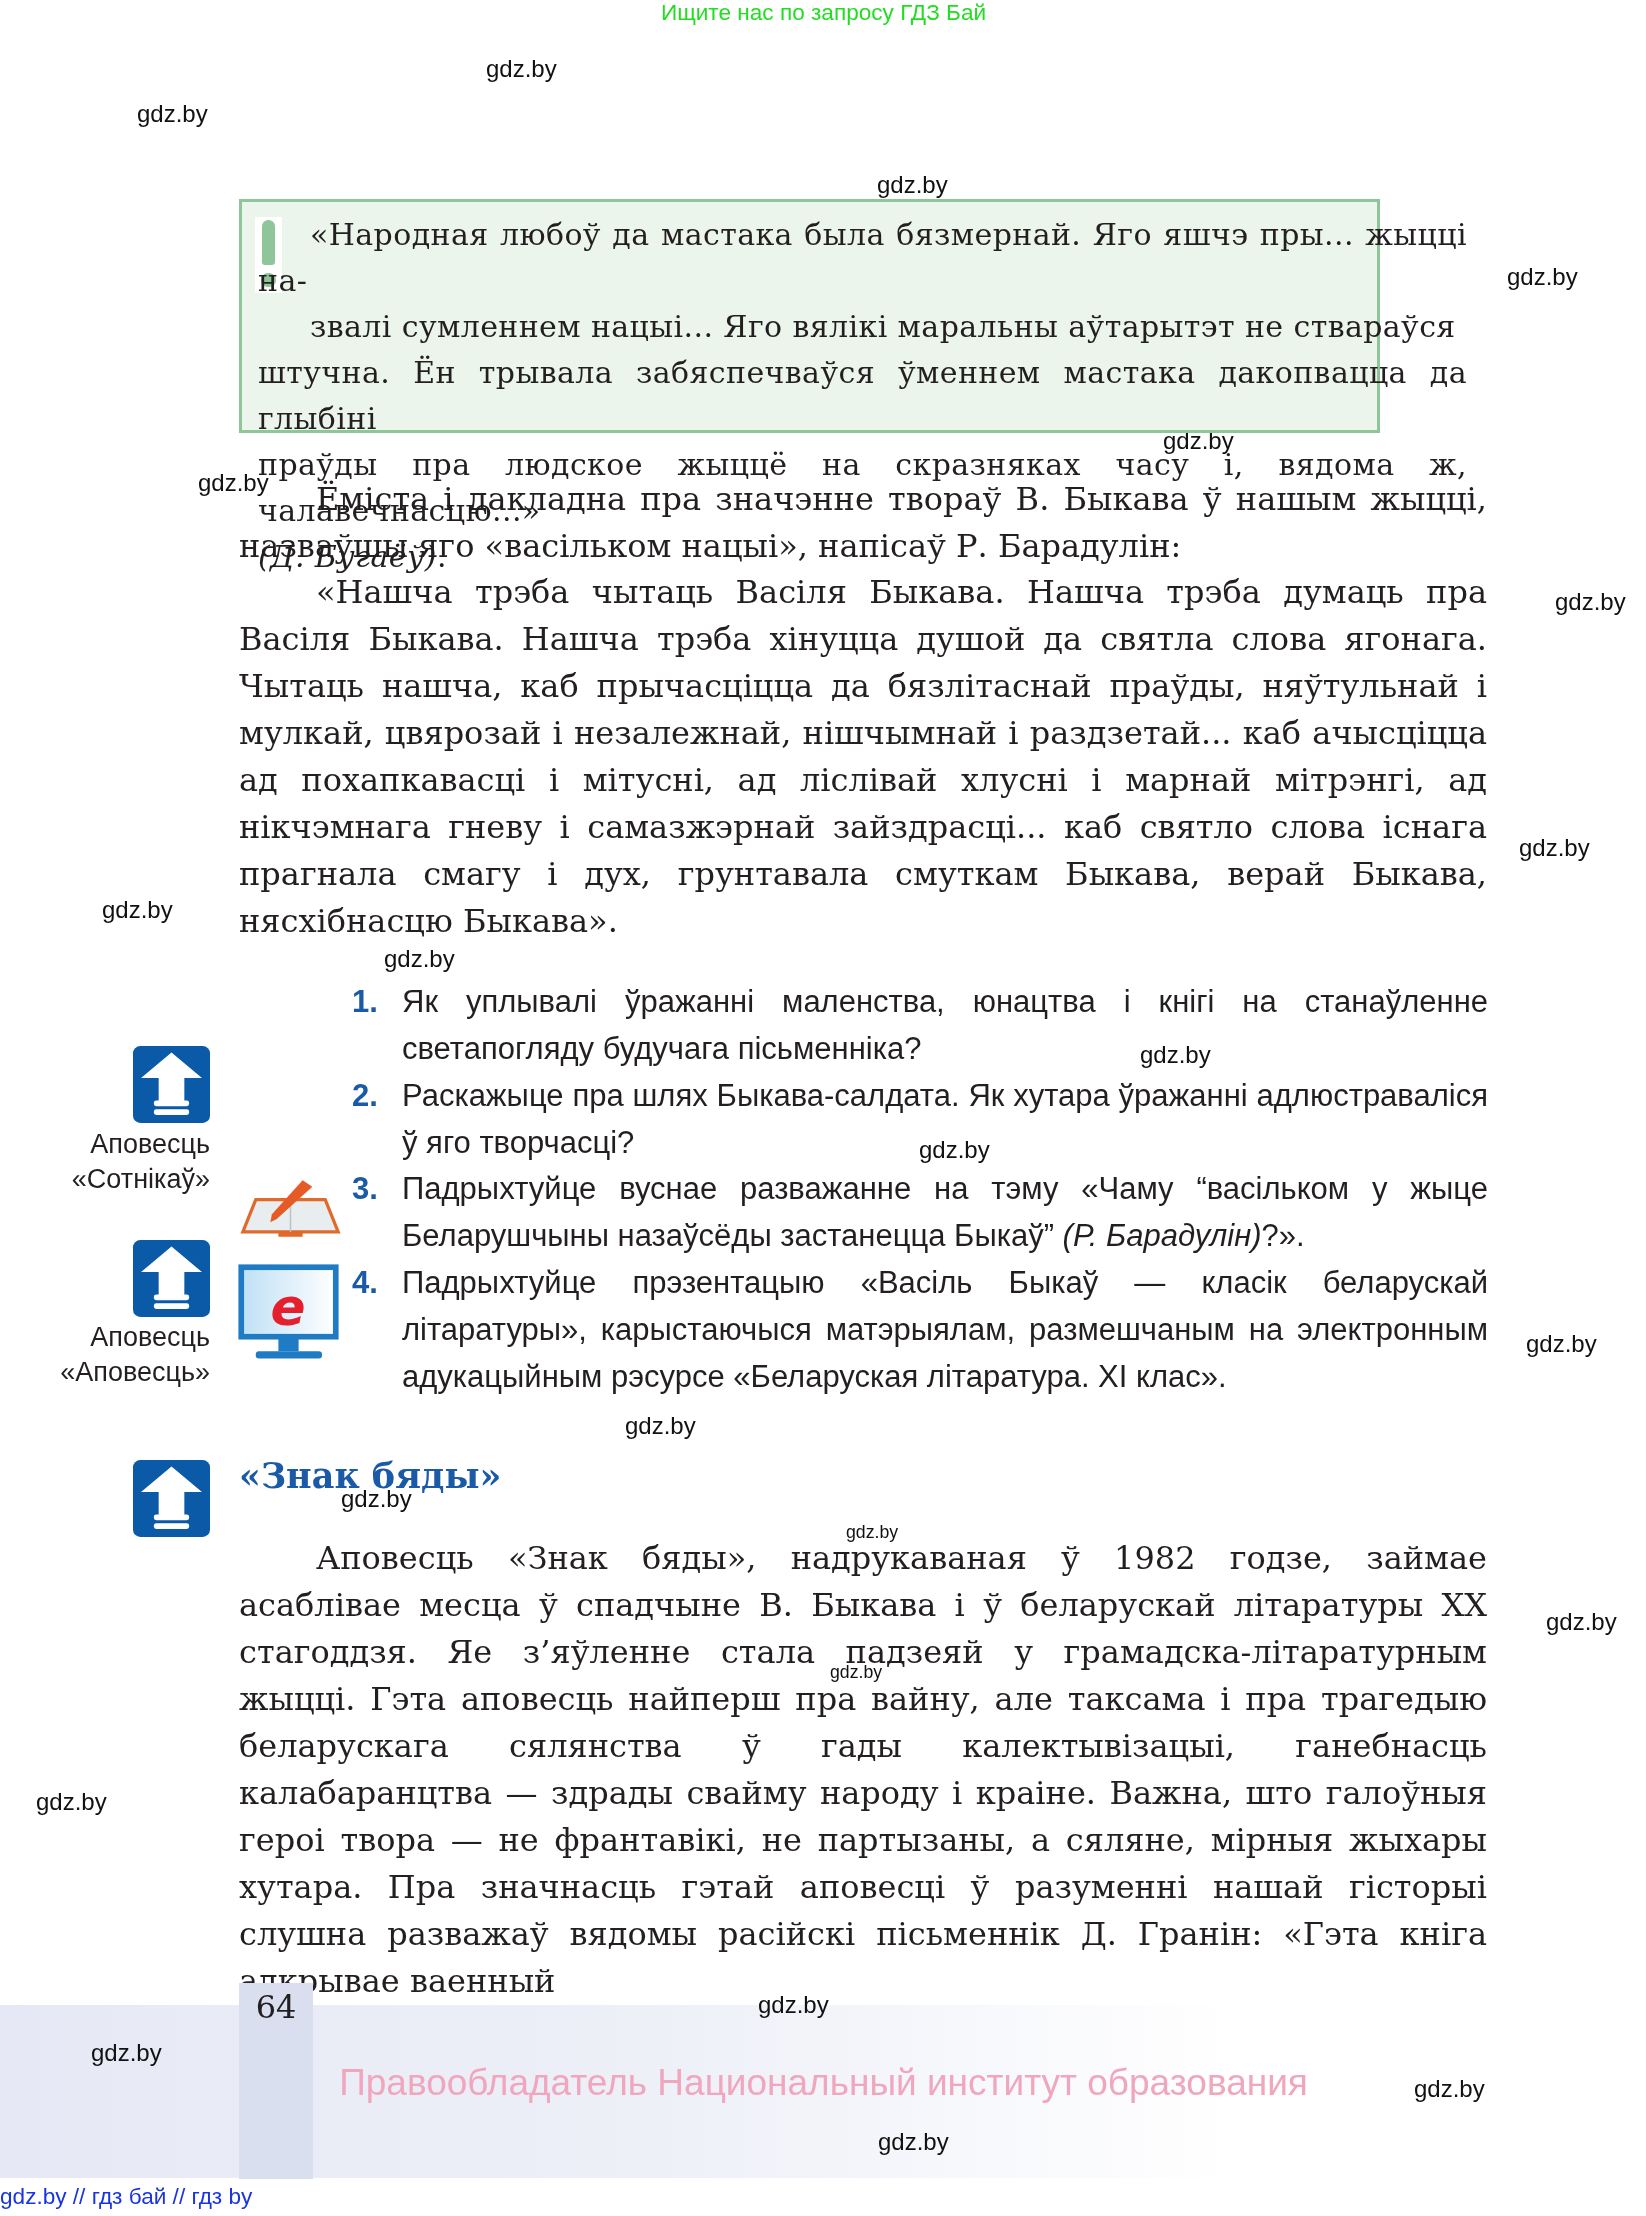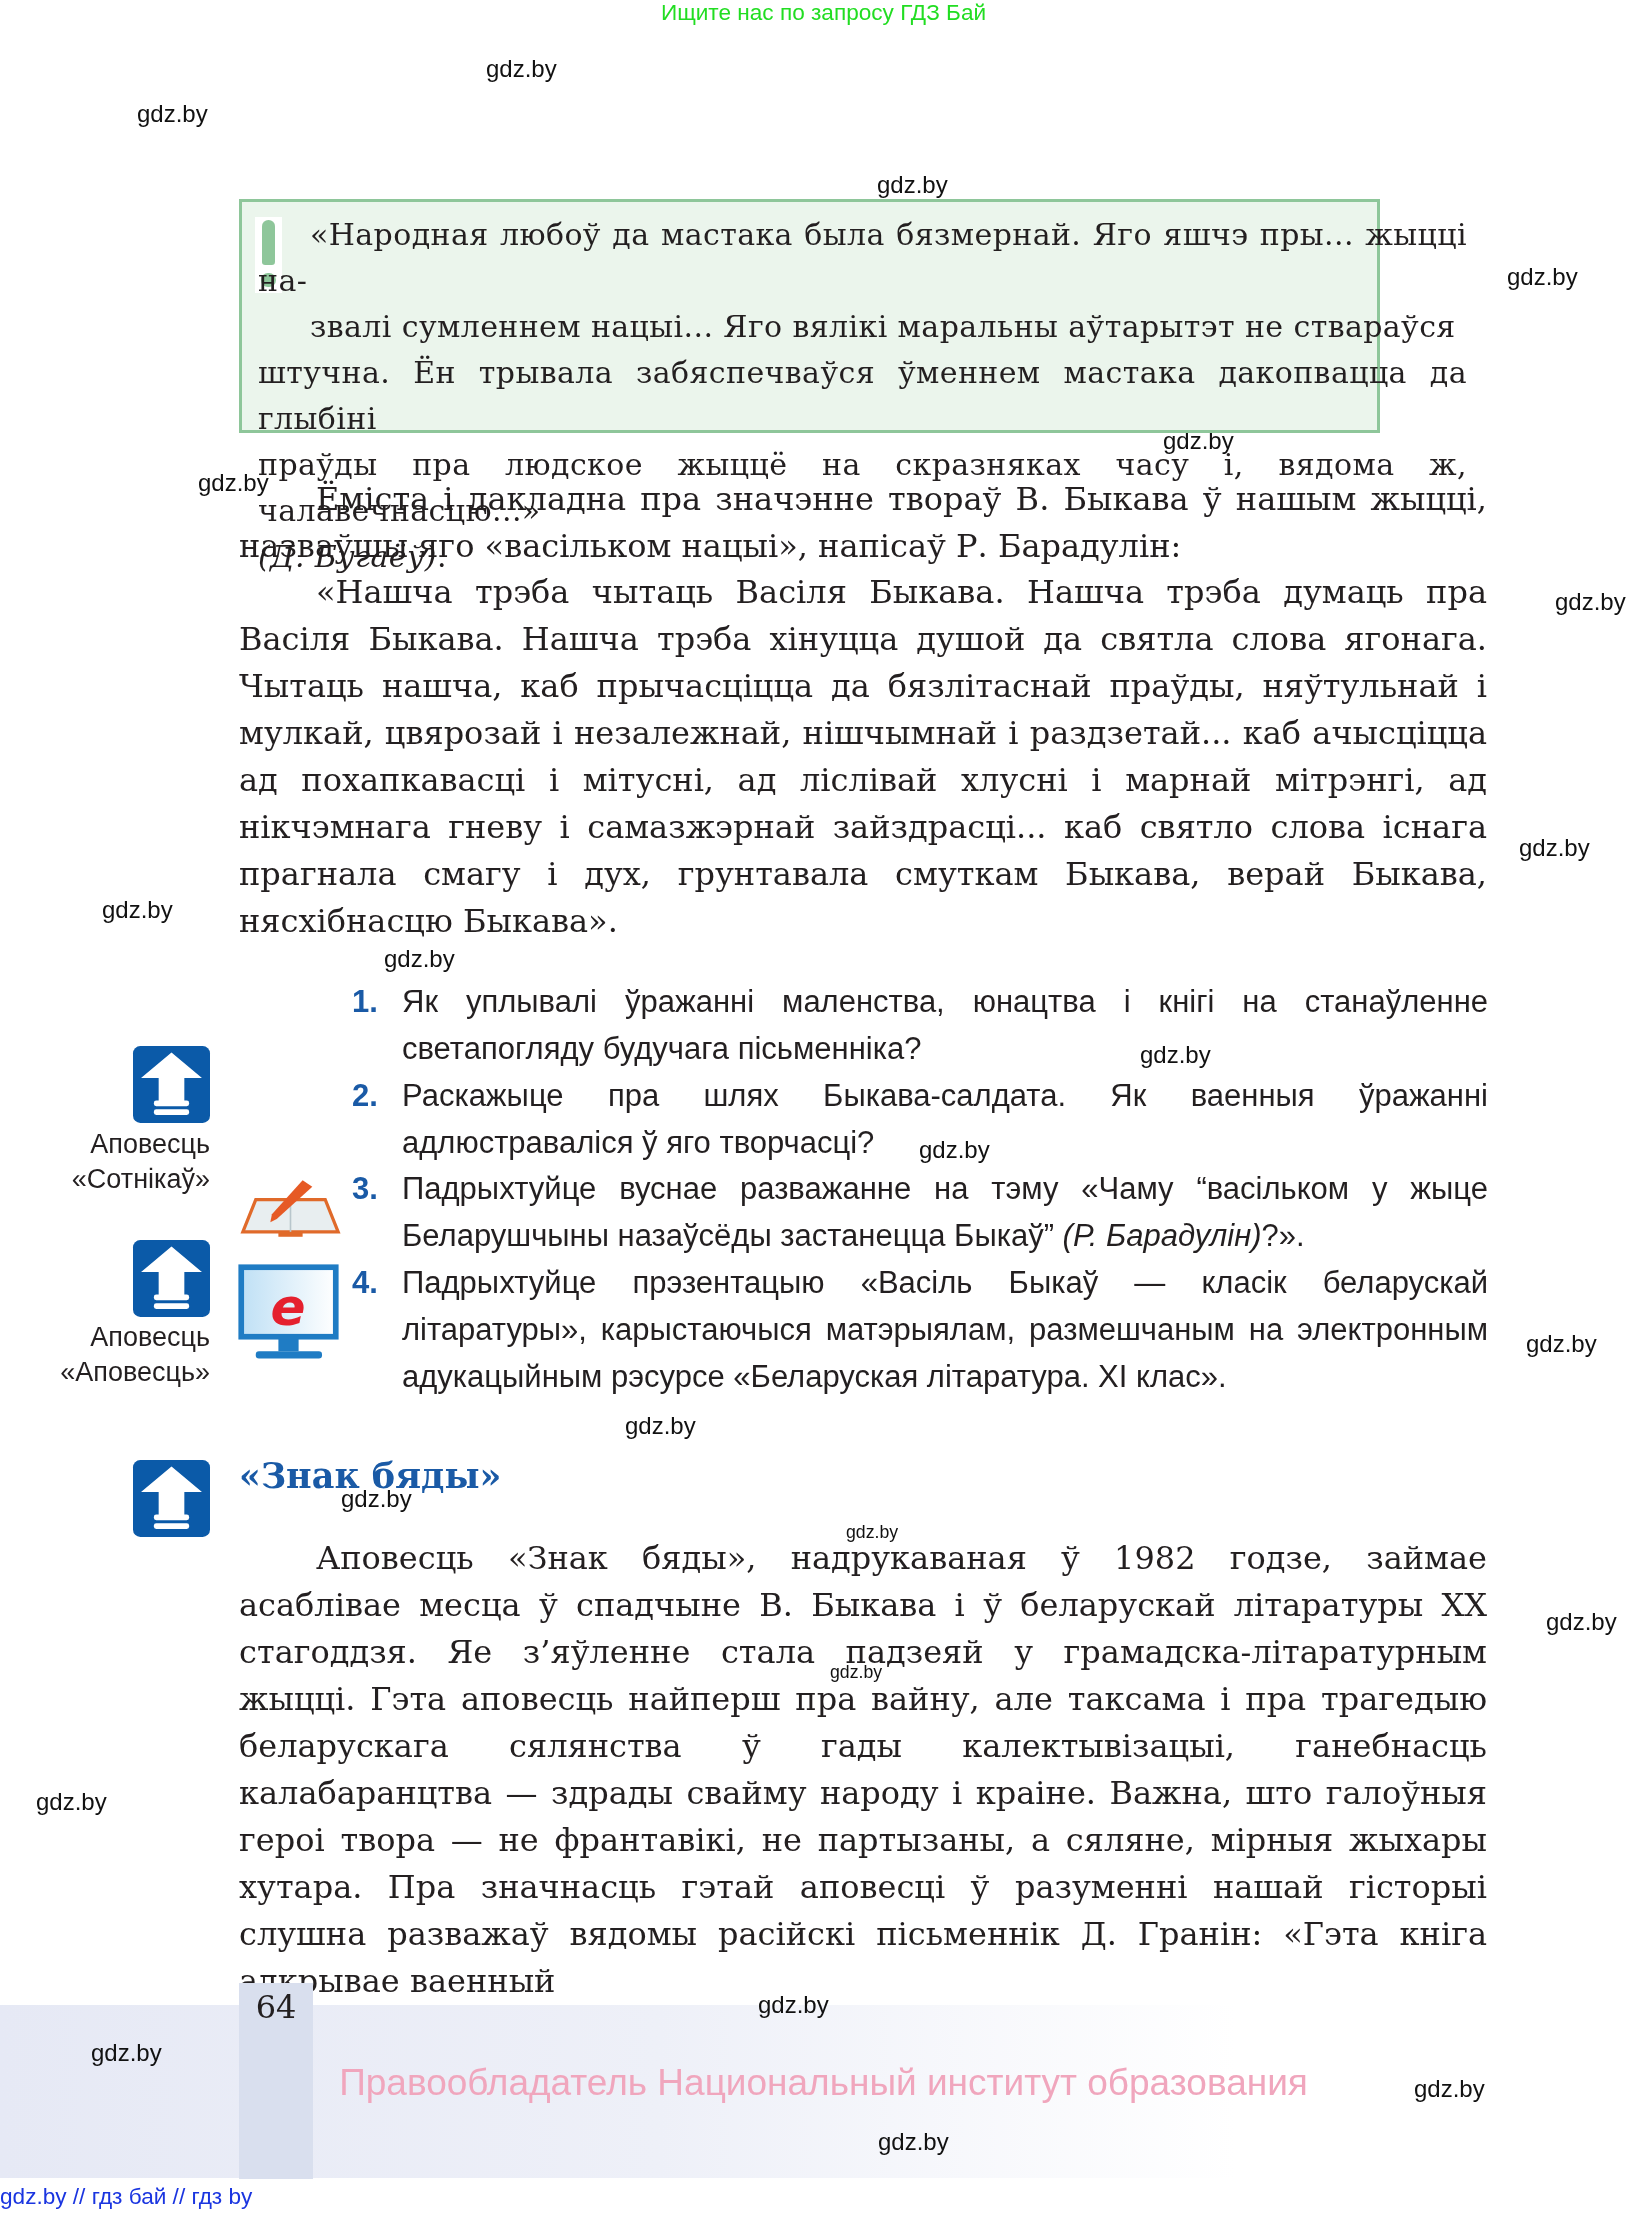--- a/index.html
+++ b/index.html
@@ -138,21 +138,21 @@
     <text x="62" y="76" text-anchor="middle" font-family="DejaVu Sans, sans-serif" font-size="64" font-weight="bold" font-style="italic" fill="#e5202e">e</text>
   </svg>
 </div>
 
 <div class="q-item" style="top:978px">
   <span class="q-num">1.</span>
   <span class="q-text">Як уплывалі ўражанні маленства, юнацтва і кнігі на станаўленне светапогляду будучага пісьменніка?</span>
 </div>
 <div class="q-item" style="top:1072px">
   <span class="q-num">2.</span>
-  <span class="q-text">Раскажыце пра шлях Быкава-салдата. Як ваенныя ўражанні адлюстраваліся ў яго творчасці?</span>
+  <span class="q-text">Раскажыце пра шлях Быкава-салдата. Як хутара ўражанні адлюстраваліся ў яго творчасці?</span>
 </div>
 <div class="q-item" style="top:1165px">
   <span class="q-num">3.</span>
   <span class="q-text"><span>Падрыхтуйце вуснае разважанне на тэму «Чаму “васільком у жыце Беларушчыны назаўсёды застанецца Быкаў”</span> <i>(Р. Барадулін)</i><span>?».</span></span>
 </div>
 <div class="q-item" style="top:1259px">
   <span class="q-num">4.</span>
   <span class="q-text">Падрыхтуйце прэзентацыю «Васіль Быкаў — класік беларускай літаратуры», карыстаючыся матэрыялам, размешчаным на электронным адукацыйным рэсурсе «Беларуская літаратура. XI клас».</span>
 </div>
 

